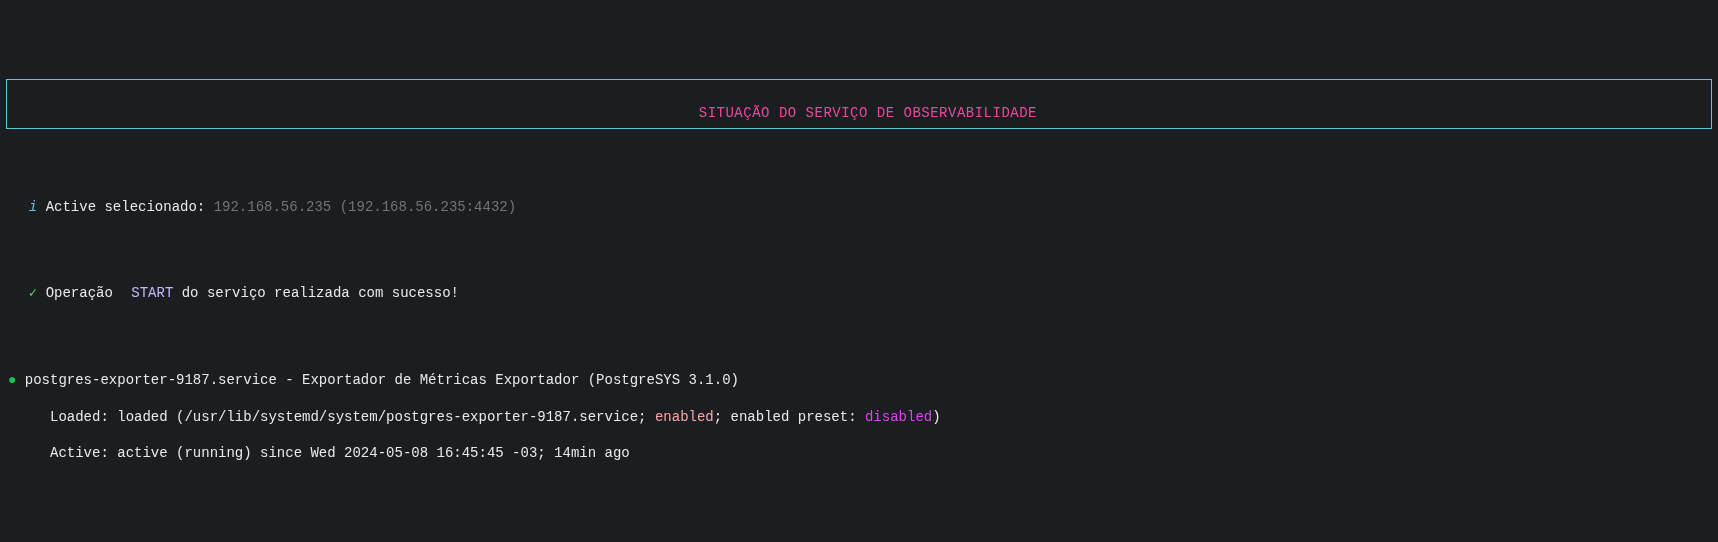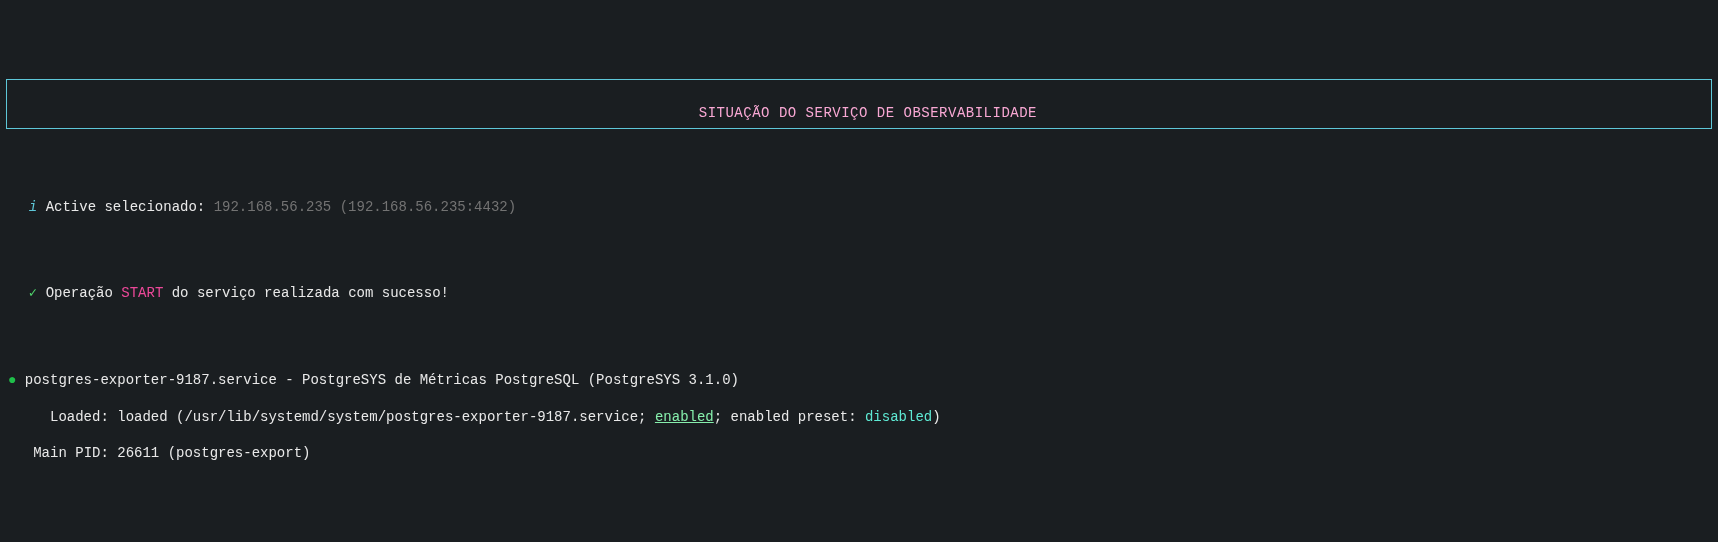--- a/index.html
+++ b/index.html
@@ -8,32 +8,32 @@
       color:#e9e9e9;
       font-family:'Consolas','Liberation Mono','Courier New',monospace;
       font-size:14px;
       line-height:1.3;
       padding:6px;
       white-space:pre-wrap;
       word-break:break-all;
     }
     .header {
       border:1px solid #5ec7d8;
-      color:#f9a8d4;
+      color:#ec4899;
       text-align:center;
       padding:6px 0;
       margin-bottom:14px;
       letter-spacing:0.5px;
     }
     .dim { color:#737373; }
     .info-i { color:#5ec7d8; font-style:italic; }
     .check { color:#4fd36b; }
-    .cyan { color:#ec4899; }
-    .greenb { color:#86efac;text-decoration:underline; }
-    .yellow { color:#5eead4; }
+    .cyan { color:#c4b5fd;margin-left:10px; }
+    .greenb { color:#fca5a5; }
+    .yellow { color:#d946ef; }
     .dot { color:#1fbf4a; }
     .line { display:block; }
     .block { margin-left:6px; }
     .section { margin-top:14px; margin-left:2px; }
   </style>
 </head>
 <body>
 
 
 
@@ -43,23 +43,23 @@
 
 <div class="block">
   <span class="info-i">i</span><span> </span><span>Active selecionado: </span><span class="dim">192.168.56.235</span><span> </span><span class="dim">(192.168.56.235:4432)</span>
 </div>
 
 <div class="block" style="margin-top:14px;">
   <span class="check">✓</span><span> </span><span>Operação </span><span class="cyan">START</span><span> do serviço realizada com sucesso!</span>
 </div>
 
 <div class="section">
-<span class="line"><span class="dot">●</span><span> </span><span>postgres-exporter-9187.service</span><span> - PostgreSYS de Métricas PostgreSQL (PostgreSYS 3.1.0)</span></span>
+<span class="line"><span class="dot">●</span><span> </span><span>postgres-exporter-9187.service</span><span> - Exportador de Métricas Exportador (PostgreSYS 3.1.0)</span></span>
 <span class="line"><span>     Loaded: </span><span>loaded (/usr/lib/systemd/system/postgres-exporter-9187.service; </span><span class="greenb">enabled</span><span>; enabled preset: </span><span class="yellow">disabled</span><span>)</span></span>
-<span class="line"><span>   Main PID: </span><span>26611 (postgres-export)</span></span>
+<span class="line"><span>     Active: </span><span>active (running)</span><span> since Wed 2024-05-08 16:45:45 -03; 14min ago</span></span>
 
 
 </div>
 
 
 
 
 
 
 

